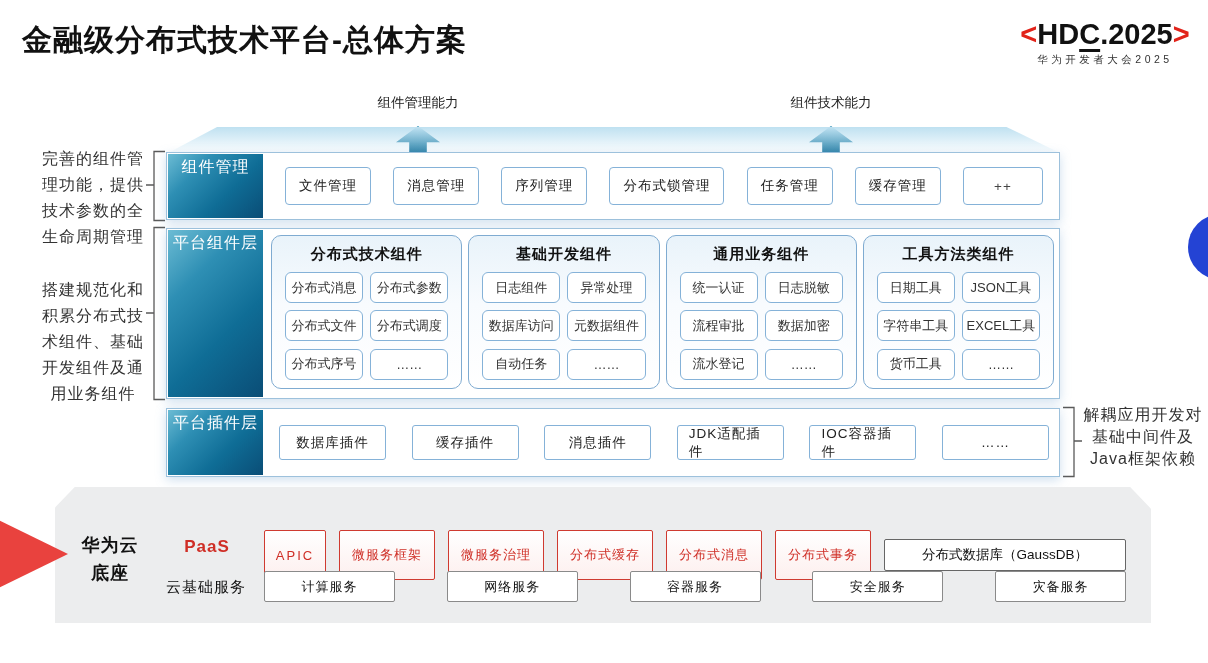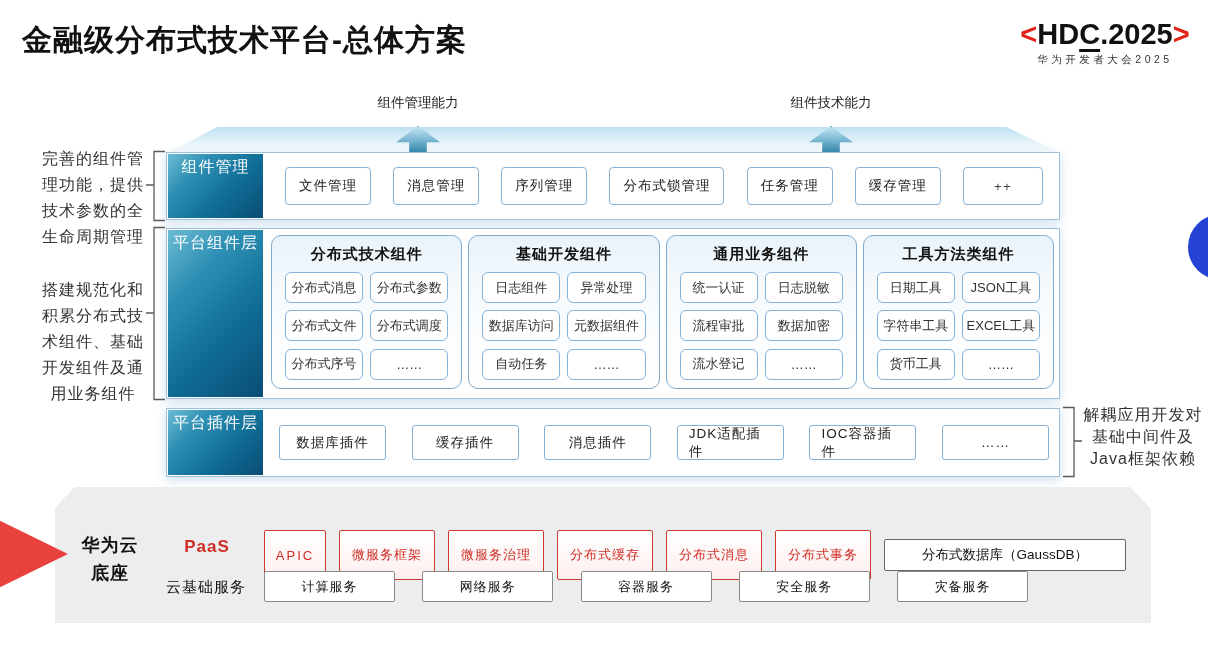--- a/index.html
+++ b/index.html
@@ -70,21 +70,21 @@
     font-size:17px;font-weight:700;color:#cf2e26;letter-spacing:1px;}
   .iaas-label{position:absolute;left:146px;top:578px;width:120px;text-align:center;
     font-size:15px;color:#111;letter-spacing:1px;}
   .paas-row{position:absolute;left:264px;top:530px;width:862px;display:flex;gap:13px;align-items:center;}
   .red-chip{border:1px solid #cf3a30;background:linear-gradient(180deg,#ffffff 0%,#fdefee 100%);
     color:#cf2e26;font-size:13px;height:50px;min-width:96px;padding:0 8px;border-radius:2px;
     display:flex;align-items:center;justify-content:center;letter-spacing:1px;box-sizing:border-box;}
   .red-chip.apic{min-width:62px;letter-spacing:2px;}
   .dark-chip{border:1px solid #666;background:#fff;color:#111;font-size:13.5px;height:32px;
     flex:1;border-radius:2px;display:flex;align-items:center;justify-content:center;box-sizing:border-box;}
-  .iaas-row{position:absolute;left:264px;top:571px;width:764px;display:flex;justify-content:space-between;}
+  .iaas-row{position:absolute;left:264px;top:571px;width:862px;display:flex;justify-content:space-between;}
   .gray-chip{border:1px solid #8a8a8a;background:#fff;color:#111;font-size:13px;height:31px;width:131px;
     border-radius:2px;display:flex;align-items:center;justify-content:center;letter-spacing:1px;box-sizing:border-box;}
 
   
   .blue-dot{position:absolute;left:1188px;top:214px;width:66px;height:66px;border-radius:50%;background:#2443d4;}
 </style>
 </head>
 <body>
 
 <div class="slide">

